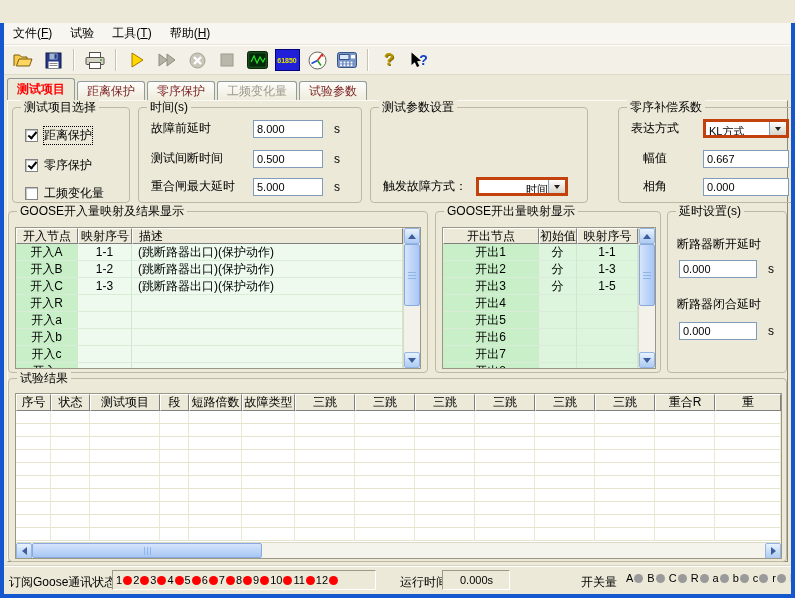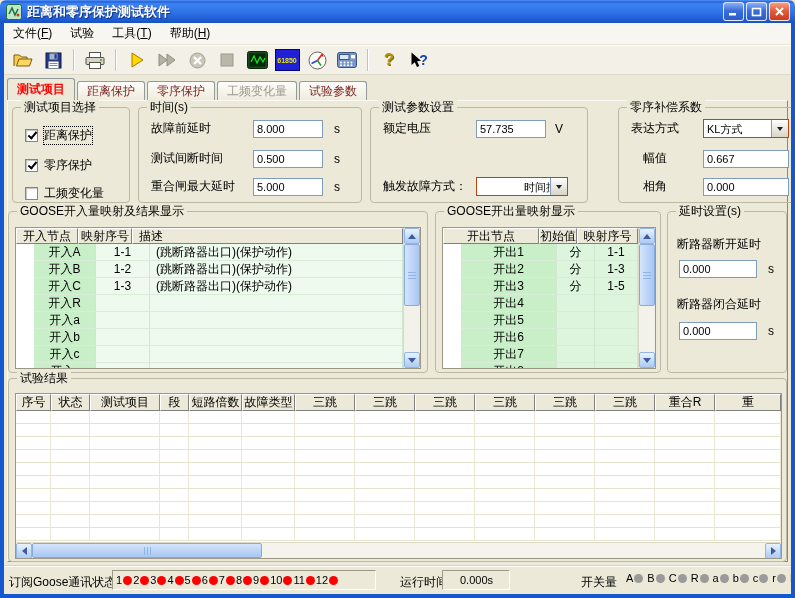--- a/index.html
+++ b/index.html
@@ -65,33 +65,33 @@
   .cb.checked::after{content:"";position:absolute;left:2px;top:2px;width:7px;height:3px;
     border-left:2px solid #000;border-bottom:2px solid #000;transform:rotate(-50deg);}
   .cb-label{margin-left:6px;white-space:nowrap;}
   .cb-label.focused{outline:1px dotted #000;}
   
   .frow{position:absolute;display:flex;align-items:center;height:19px;}
   .flabel{font-size:12px;white-space:nowrap;box-sizing:border-box;}
   .field{height:18px;box-sizing:border-box;border:1px solid #7F9DB9;background:#fff;
     font-family:"Liberation Sans","DejaVu Sans",sans-serif;font-size:11px;padding:1px 3px;}
   .unit{margin-left:11px;}
-  .combo{height:19px;box-sizing:border-box;border:1px solid #c2410c;background:#fff;display:flex;cursor:default;}
+  .combo{height:19px;box-sizing:border-box;border:3px solid #c2410c;background:#fff;display:flex;cursor:default;}
   .combo-text{flex:1;font-size:11px;padding:2px 3px;overflow:hidden;white-space:nowrap;}
   .combo-btn{width:16px;background:linear-gradient(180deg,#FEFEFD,#D8D4C8);border-left:1px solid #7F9DB9;
     display:flex;align-items:center;justify-content:center;}
   .tri{width:0;height:0;border-left:3.5px solid transparent;border-right:3.5px solid transparent;border-top:4px solid #202020;}
   
   .gtable{position:absolute;display:flex;border:1px solid #9A9786;background:#fff;box-sizing:border-box;overflow:hidden;}
   .gmain{display:flex;flex-direction:column;flex:1;overflow:hidden;}
   .ghead{display:flex;height:16px;flex:0 0 auto;}
   .hcell{box-sizing:border-box;background:#ECE9D8;border-top:1px solid #FFF;border-left:1px solid #FFF;
     border-right:1px solid #808080;border-bottom:1px solid #808080;font-size:12px;
     display:flex;align-items:center;justify-content:center;overflow:hidden;white-space:nowrap;}
-  .gbody{flex:1;overflow:hidden;padding-left:18px;}
+  .gbody{flex:1;overflow:hidden;}
   .grow{display:flex;height:17px;}
   .gcell{box-sizing:border-box;border-right:1px solid #CFE6CF;border-bottom:1px solid #D8ECD8;font-size:12px;
     display:flex;align-items:center;justify-content:center;overflow:hidden;white-space:nowrap;}
   .gin .c0{width:62px;flex:0 0 auto;} .gin .c1{width:54px;flex:0 0 auto;} .gin .c2{flex:1;}
   .gin .gcell.c0{background:#C8EFC8;}
   .gin .gcell.c1,.gin .gcell.c2{background:#EDFAED;}
   .gin .gcell.c2,.gin .hcell.c2{justify-content:flex-start;padding-left:6px;}
   .gout .c0{width:96px;flex:0 0 auto;} .gout .c1{width:38px;flex:0 0 auto;} .gout .c2{flex:1;}
   .gout .gcell.c0{background:#C8EFC8;}
   .gout .gcell.c1,.gout .gcell.c2{background:#DCF5DC;}
@@ -137,47 +137,20 @@
   .dot.red{background:#FF0000;}
   .dot.gray{background:#9A9A9A;}
   .sb-switches{position:absolute;left:622px;top:6px;display:flex;align-items:center;gap:1px;}
   .sw{margin-right:2px;}
 </style>
 </head>
 <body>
 
 <div id="window">
 
-  <div class="titlebar">
-    <span class="app-icon">
-      <svg width="16" height="16" viewBox="0 0 16 16">
-        <rect x="0.5" y="0.5" width="15" height="15" rx="2" fill="#BFE8C8" stroke="#1E6E3C"></rect>
-        <polyline points="3,10 6,4 9,11 12,5" fill="none" stroke="#1E6E3C" stroke-width="1.5"></polyline>
-        <circle cx="12" cy="11" r="1.5" fill="#C83C1E"></circle>
-      </svg>
-    </span>
-    <span class="title-text">距离和零序保护测试软件</span>
-    <span class="winbtns">
-      <span class="wbtn minb">
-        <svg width="11" height="9">
-            <rect x="1" y="6" width="7" height="2.5" fill="#fff"></rect>
-          </svg>
-      </span>
-      <span class="wbtn maxb">
-        <svg width="11" height="10">
-            <rect x="1.5" y="1.5" width="8" height="7" fill="none" stroke="#fff" stroke-width="1.6"></rect>
-          </svg>
-      </span>
-      <span class="wbtn closeb">
-        <svg width="11" height="11">
-            <path d="M2 2 L9 9 M9 2 L2 9" stroke="#fff" stroke-width="2"></path>
-          </svg>
-      </span>
-    </span>
-  </div>
 
   <div class="menubar">
     <span class="menu-item"><span>文件(</span><u>F</u><span>)</span></span>
     <span class="menu-item"><span>试验</span><u></u><span></span></span>
     <span class="menu-item"><span>工具(</span><u>T</u><span>)</span></span>
     <span class="menu-item"><span>帮助(</span><u>H</u><span>)</span></span>
   </div>
 
   <div class="toolbar">
     <span class="tbtn">
@@ -316,25 +289,20 @@
       </div>
       <div class="frow" style="left:12px;top:69px;">
         <span class="flabel" style="width:102px;">重合闸最大延时</span>
         <input class="field" style="width: 70px;" value="5.000">
         <span class="unit">s</span>
       </div>
     </div>
 
     <div class="group" id="g-params">
       <span class="group-title">测试参数设置</span>
-      <div class="frow" style="left:12px;top:11px;">
-        <span class="flabel" style="width:93px;">额定电压</span>
-        <input class="field" style="width: 70px;" value="57.735">
-        <span class="unit" style="margin-left:9px;">V</span>
-      </div>
       <div class="frow" style="left:12px;top:69px;">
         <span class="flabel" style="width:93px;">触发故障方式：</span>
         <div class="combo" style="width:92px;padding-left:44px;">
           <span class="combo-text">时间控制</span>
           <span class="combo-btn">
               <span class="tri"></span>
             </span>
         </div>
       </div>
     </div>

